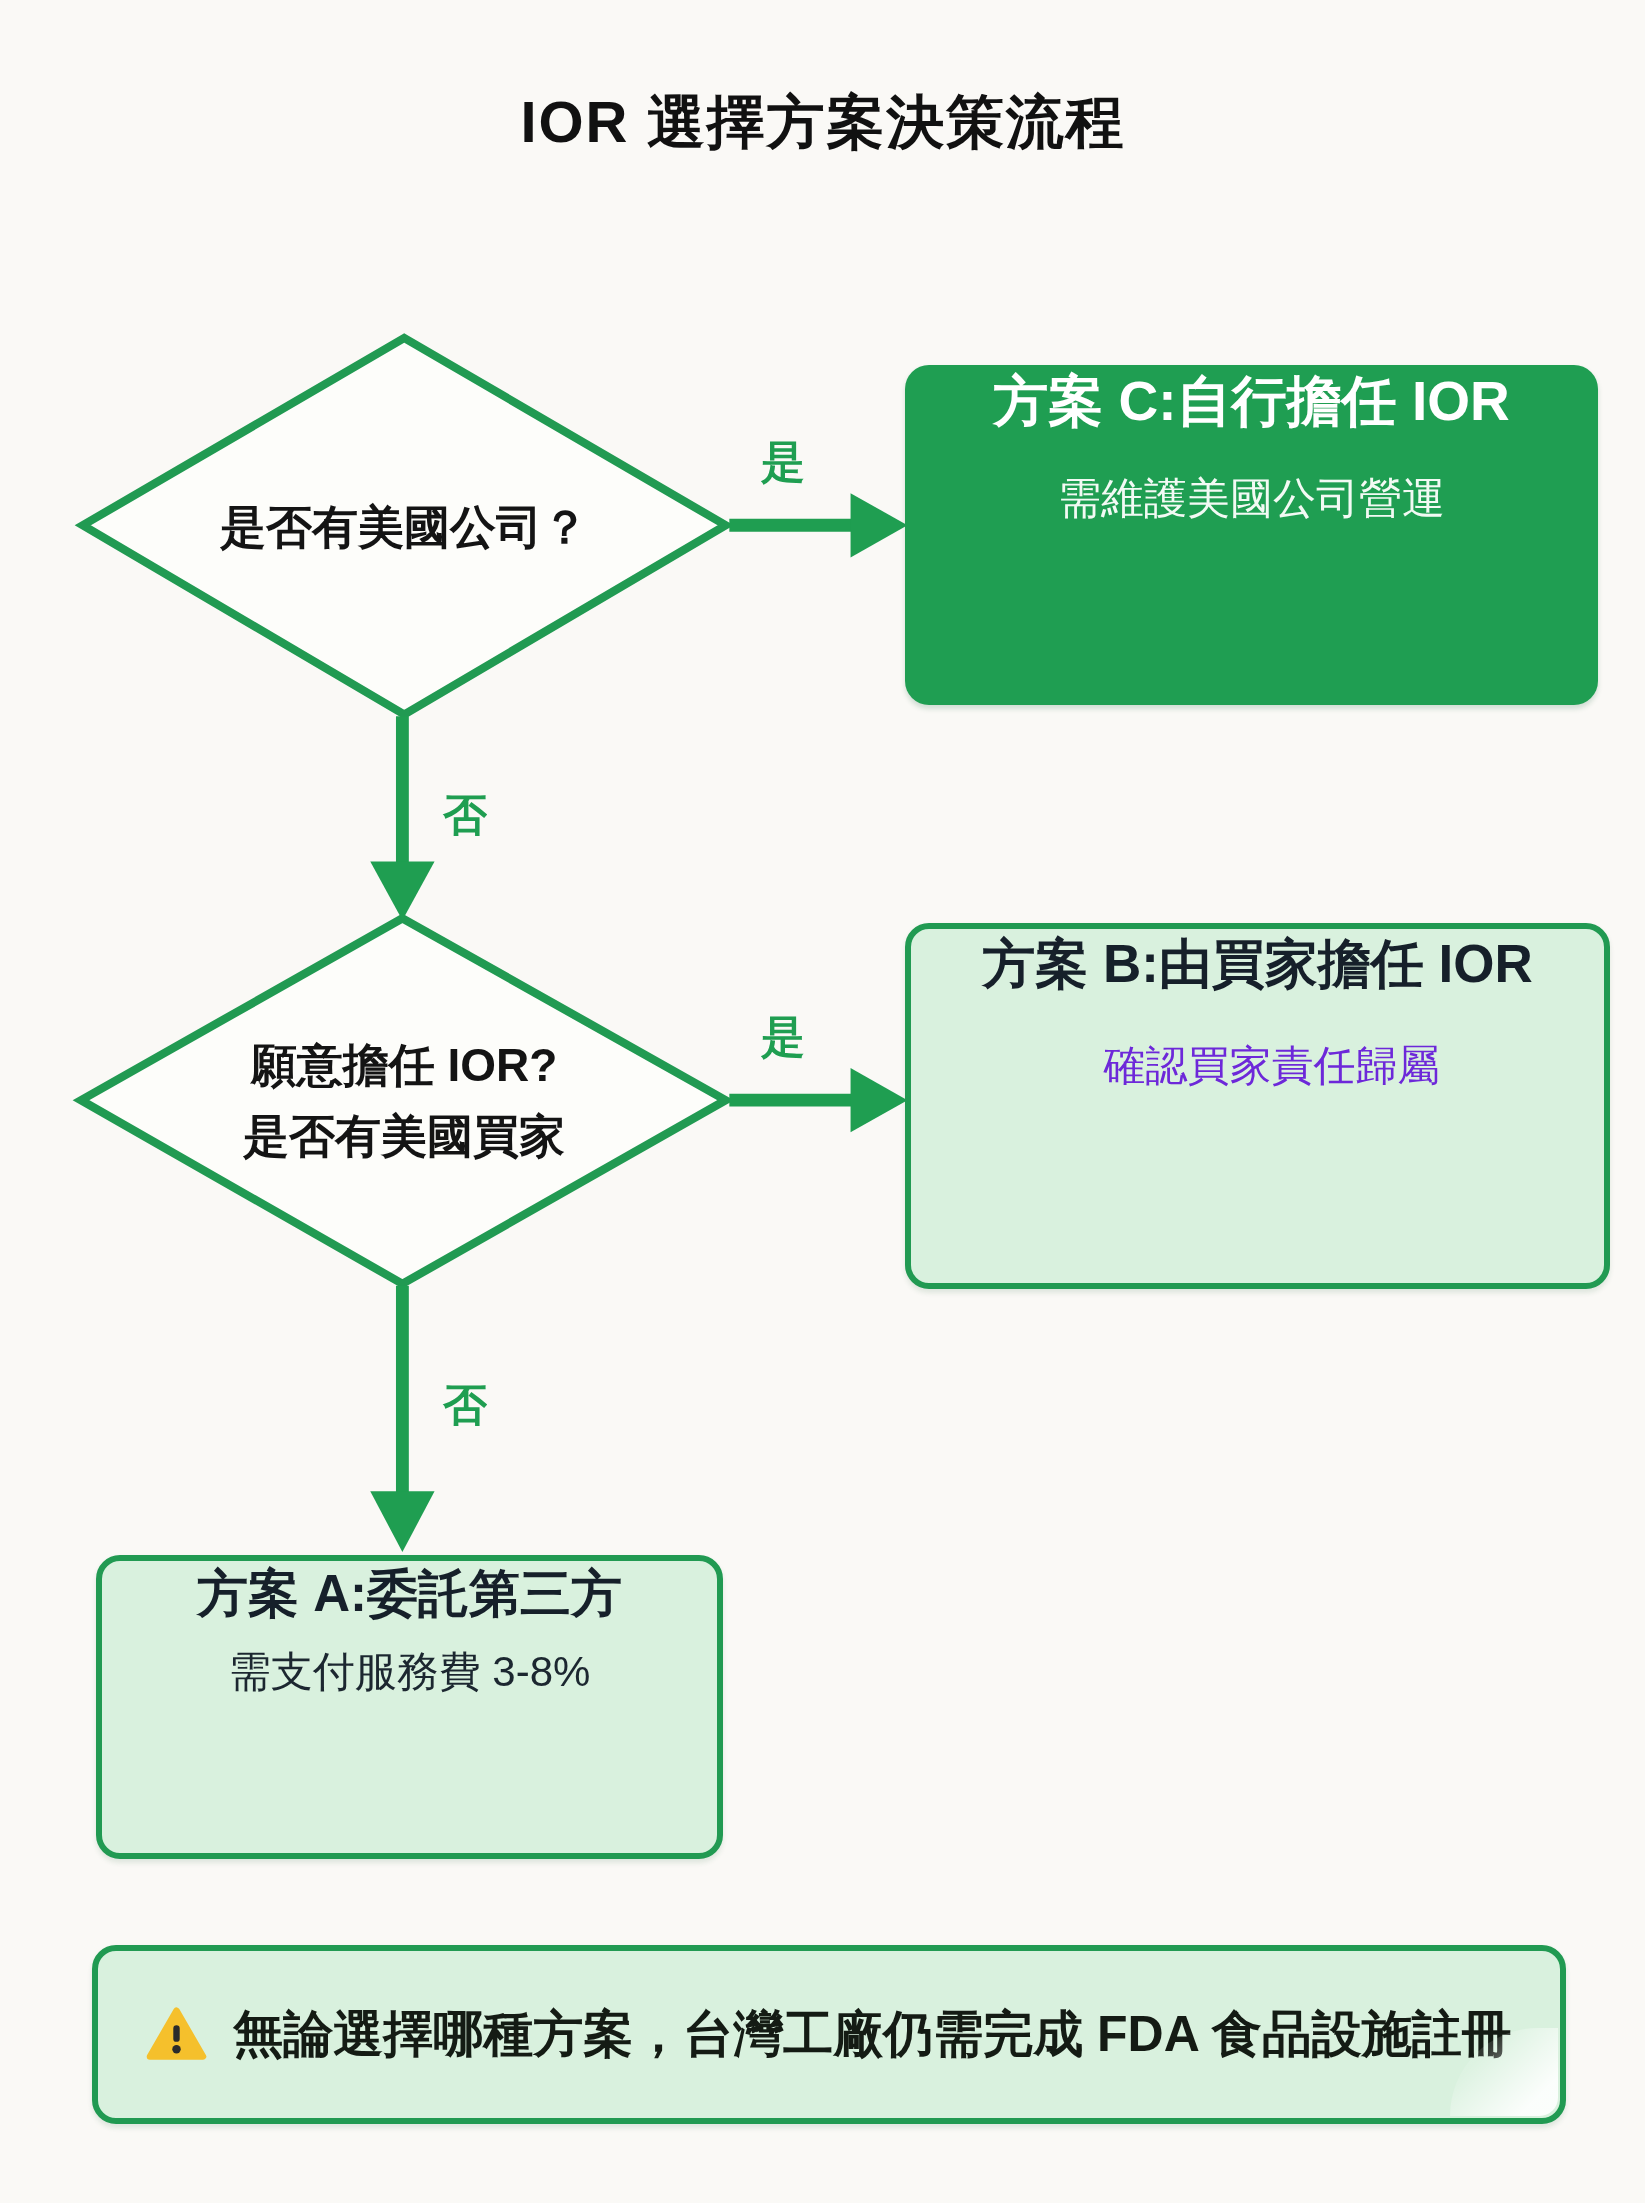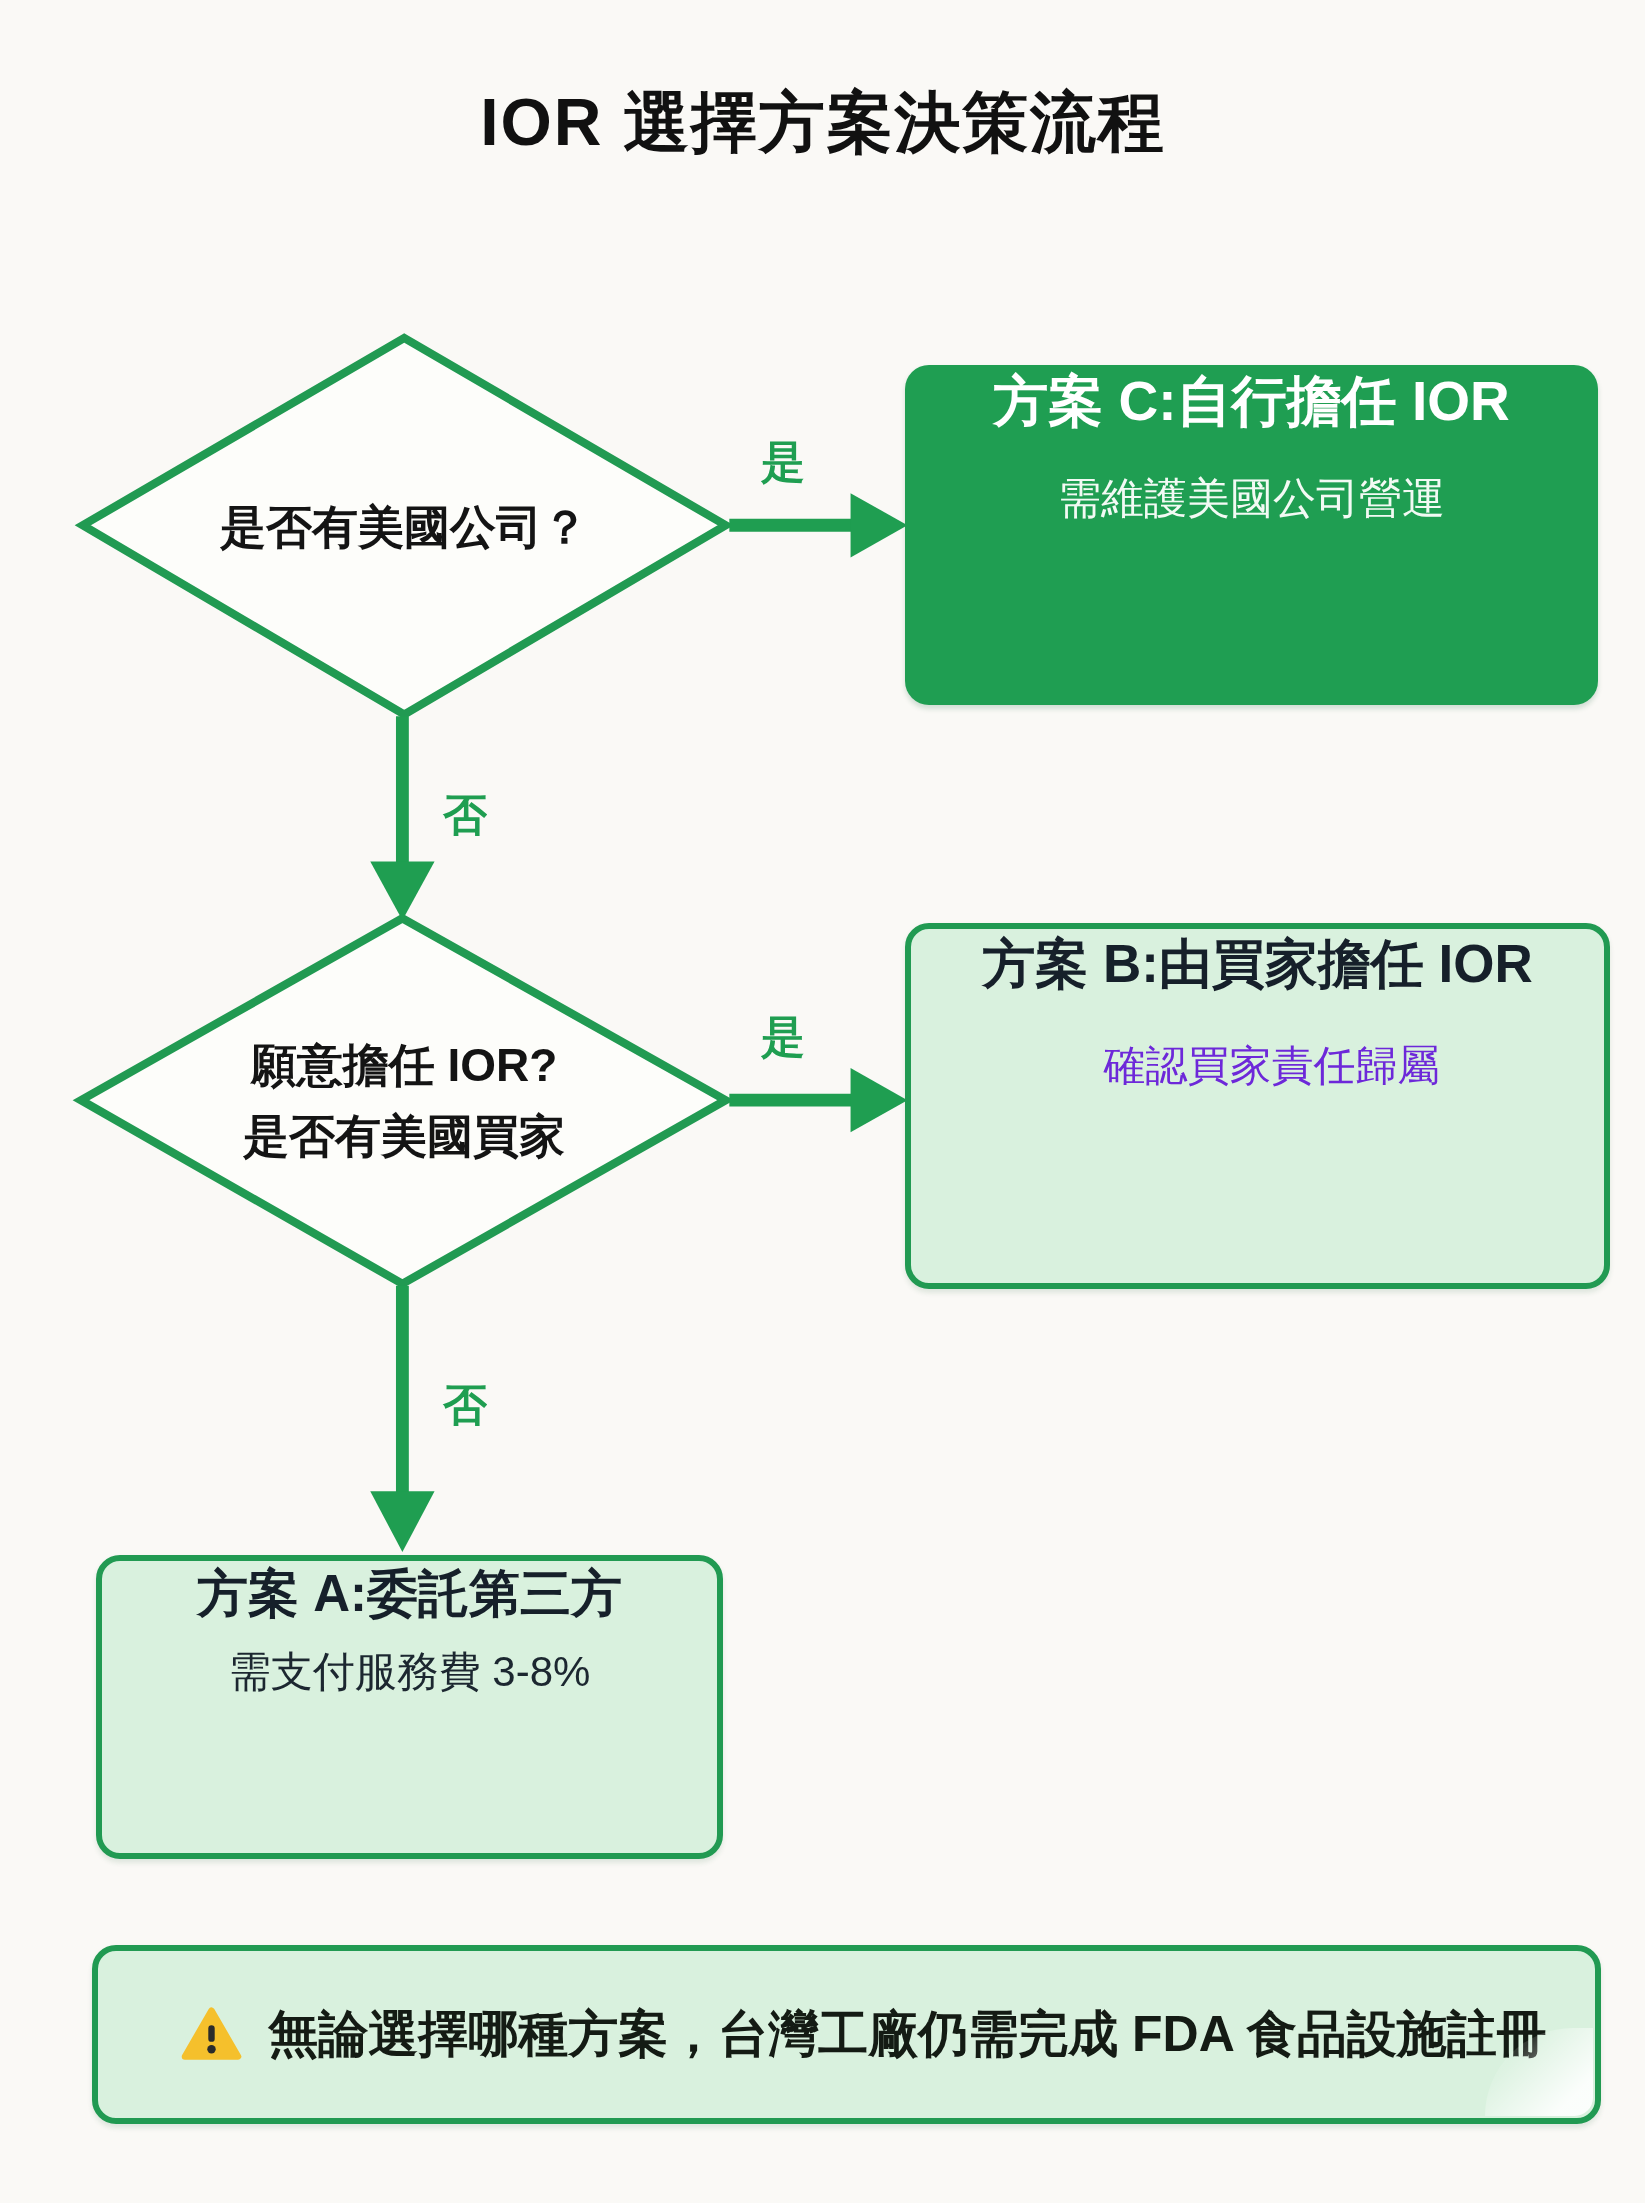--- a/index.html
+++ b/index.html
@@ -8,21 +8,21 @@
     background:#faf9f6;
     font-family:"Liberation Sans","DejaVu Sans",sans-serif;
     position:relative;overflow:hidden;
     color:#161616;
   }
   .canvas{position:absolute;inset:0;}
   .shapes{position:absolute;left:0;top:0;}
 
   .page-title{
     position:absolute;left:823px;top:123px;transform:translate(-50%,-50%);
-    font-size:66px;font-weight:800;color:#111;letter-spacing:1.8px;white-space:nowrap;margin:0;
+    font-size:58px;font-weight:800;color:#111;letter-spacing:1.8px;white-space:nowrap;margin:0;
   }
 
   .diamond-text{
     position:absolute;transform:translate(-50%,-50%);
     font-weight:700;color:#141414;text-align:center;white-space:nowrap;
   }
   .d1-text{left:404px;top:528px;font-size:46px;}
   .d2-text{left:404px;top:1101px;font-size:46px;line-height:1.55;}
 
   .edge-label{
@@ -61,21 +61,20 @@
     left:96px;top:1555px;width:615px;height:292px;gap:3px;
   }
   .box-a .box-title{font-size:51px;font-weight:800;color:#16202a;line-height:1.28;}
   .box-a .box-sub{font-size:42px;font-weight:400;color:#1c2730;margin-top:14.7px;}
 
   .note-banner{
     position:absolute;left:92px;top:1945px;width:1462px;height:167px;
     border-radius:24px;background:#d9f1de;border:6.4px solid #219a52;
     display:flex;align-items:center;justify-content:center;gap:26px;
     box-shadow:0 3.7px 5.5px rgba(30,100,60,0.12);
-    padding-left:35px;
   }
   .note-text{font-size:50px;font-weight:800;color:#141b14;white-space:nowrap;}
   .warn-icon{flex:0 0 auto;display:block;}
   .page-curl{
     position:absolute;right:1.8px;bottom:1.8px;width:108px;height:88px;
     background:linear-gradient(315deg,rgba(255,255,255,0.9) 20%,rgba(255,255,255,0.12) 70%);
     border-bottom-right-radius:18.4px;border-top-left-radius:88px;
     pointer-events:none;
   }
 </style>

